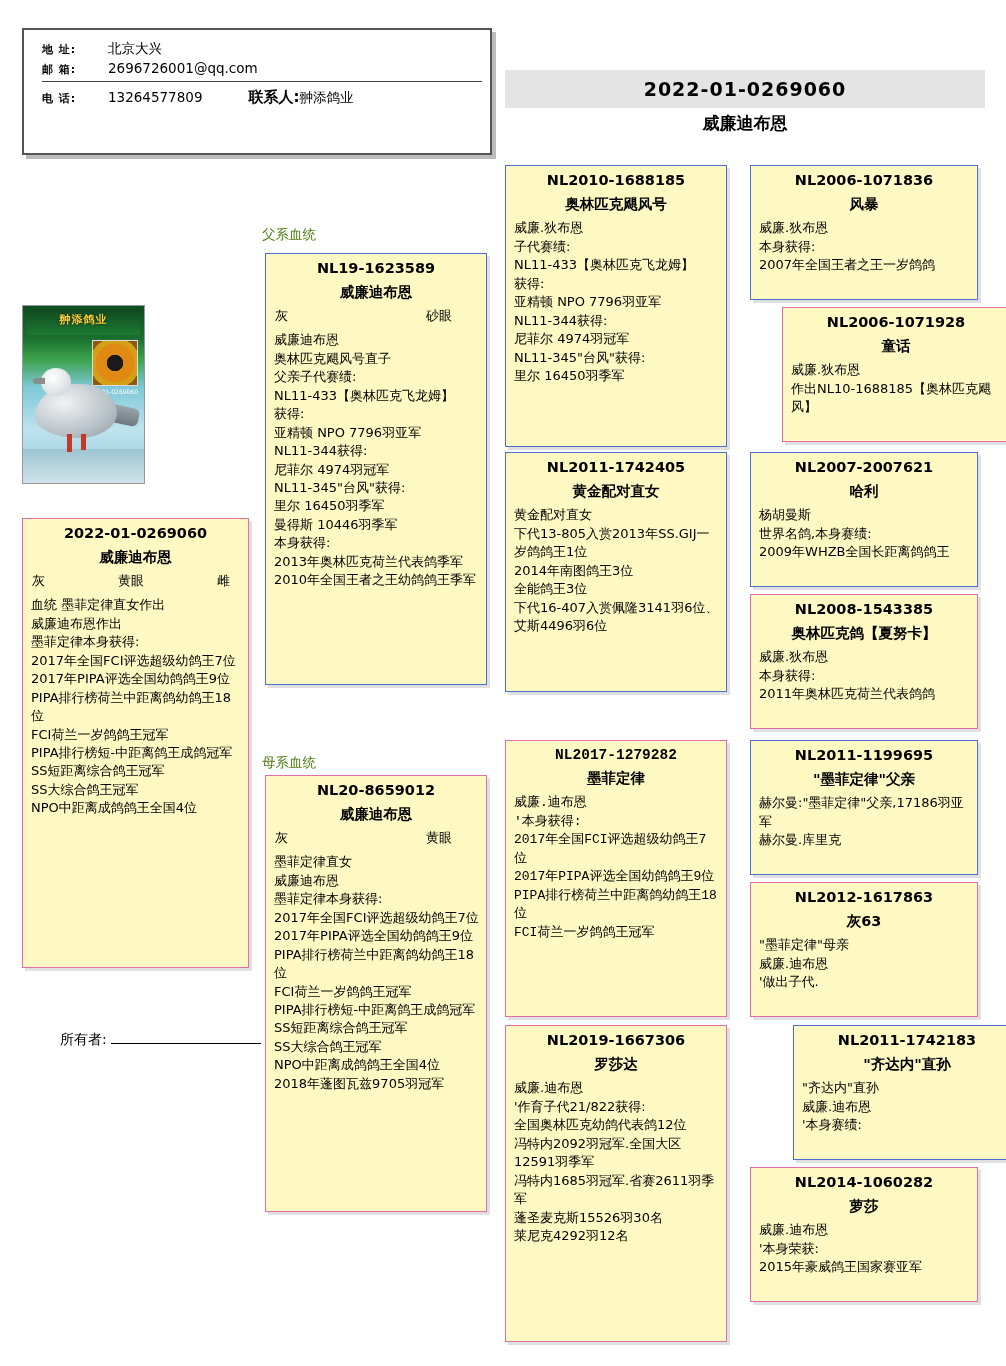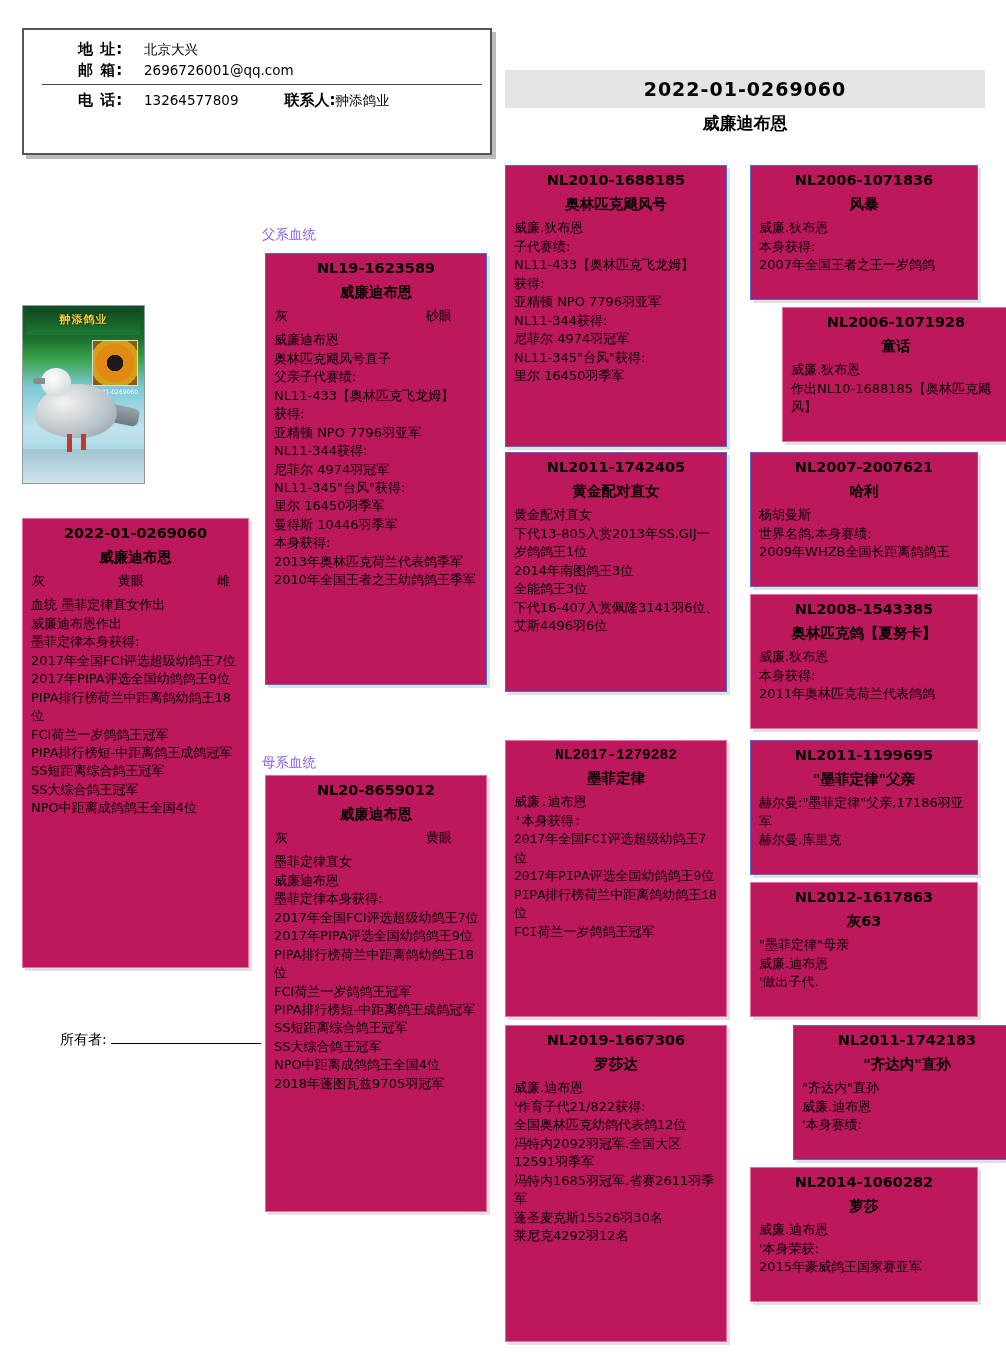--- a/index.html
+++ b/index.html
@@ -13,21 +13,21 @@
   .page { position: relative; width: 1006px; height: 1366px; overflow: hidden; }
 
   
   .contact-box {
     position: absolute; left: 22px; top: 28px; width: 470px; height: 127px;
     border: 2px solid #555; background: #fff;
     box-shadow: 4px 4px 0 #bbb;
   }
   .contact-inner { padding: 10px 14px 0 18px; }
   .contact-row { display: flex; align-items: baseline; margin-bottom: 2px; font-size: 14px; }
-  .contact-row .lbl { font-weight: bold; font-size: 15px; letter-spacing: 1px; width: 66px; flex: none; margin-left: 36px; }
+  .contact-row .lbl { font-weight: bold; font-size: 11px; letter-spacing: 1px; width: 66px; flex: none; }
   .contact-row .val { font-size: 13.5px; }
   .contact-sep { border-bottom: 1px solid #444; margin: 4px 0 6px 0; width: 440px; }
 
   
   .photo {
     position: absolute; left: 22px; top: 305px; width: 123px; height: 179px;
     border: 1px solid #999; overflow: hidden; background: #0b3a1e;
   }
   .photo .sky { position: absolute; inset: 0;
     background: linear-gradient(#0d4d22 0%, #1b6e2e 18%, #3aa24a 30%, #7fc9d8 46%, #bfe3ee 70%, #8fc4d6 100%); }
@@ -46,31 +46,31 @@
     background: #8c8c8c; border-radius: 3px 0 0 3px; }
   .photo .tail { position: absolute; left: 82px; top: 100px; width: 34px; height: 18px;
     background: linear-gradient(#9aa5ab,#6e787e); transform: rotate(12deg); border-radius: 2px 6px 6px 2px; }
   .photo .leg { position: absolute; left: 44px; top: 128px; width: 5px; height: 18px; background: #c0392b; }
   .photo .leg2 { position: absolute; left: 58px; top: 128px; width: 5px; height: 16px; background: #c0392b; }
   .photo .ground { position: absolute; left: 0; right: 0; bottom: 0; height: 34px;
     background: linear-gradient(#9ec4d2, #cfe3ea); }
   .photo .code { position: absolute; right: 6px; top: 82px; font-size: 6px; color: #fff; }
 
   
-  .card { position: absolute; background: #be185d; box-shadow: 3px 3px 0 rgba(0,0,0,0.12); }
+  .card { position: absolute; background: #fef9c3; box-shadow: 3px 3px 0 rgba(0,0,0,0.12); }
   .card .hdr { text-align: center; font-weight: bold; font-size: 14.5px; line-height: 1.35; padding: 5px 4px 4px; }
   .card .sub { text-align: center; font-weight: bold; font-size: 14.5px; line-height: 1.3; padding-bottom: 4px; }
   .card .body { font-size: 13px; line-height: 1.42; padding: 2px 7px 6px 8px; white-space: pre-line; }
   .card .meta { display: flex; justify-content: space-between; font-size: 13px; padding: 2px 34px 4px 9px; }
   .card .meta.three { padding-right: 18px; }
   .b-blue { border: 1px solid #4a6fd0; }
   .b-pink { border: 1px solid #e06fa8; }
 
   
-  .sect-label { position: absolute; font-size: 13.5px; color: #8b5cf6; }
+  .sect-label { position: absolute; font-size: 13.5px; color: #4d7c0f; }
   .owner { position: absolute; left: 60px; top: 1030px; font-size: 14px; }
   .owner .line { display: inline-block; width: 150px; border-bottom: 1px solid #000; height: 14px; }
 
   
   .ring-title { position: absolute; left: 505px; top: 70px; width: 480px; height: 38px;
     background: #e4e4e4; display: flex; align-items: center; justify-content: center;
     font-weight: bold; font-size: 19px; letter-spacing: 1px; }
   .name-title { position: absolute; left: 505px; top: 112px; width: 480px; text-align: center;
     font-weight: bold; font-size: 17px; }
 </style>

